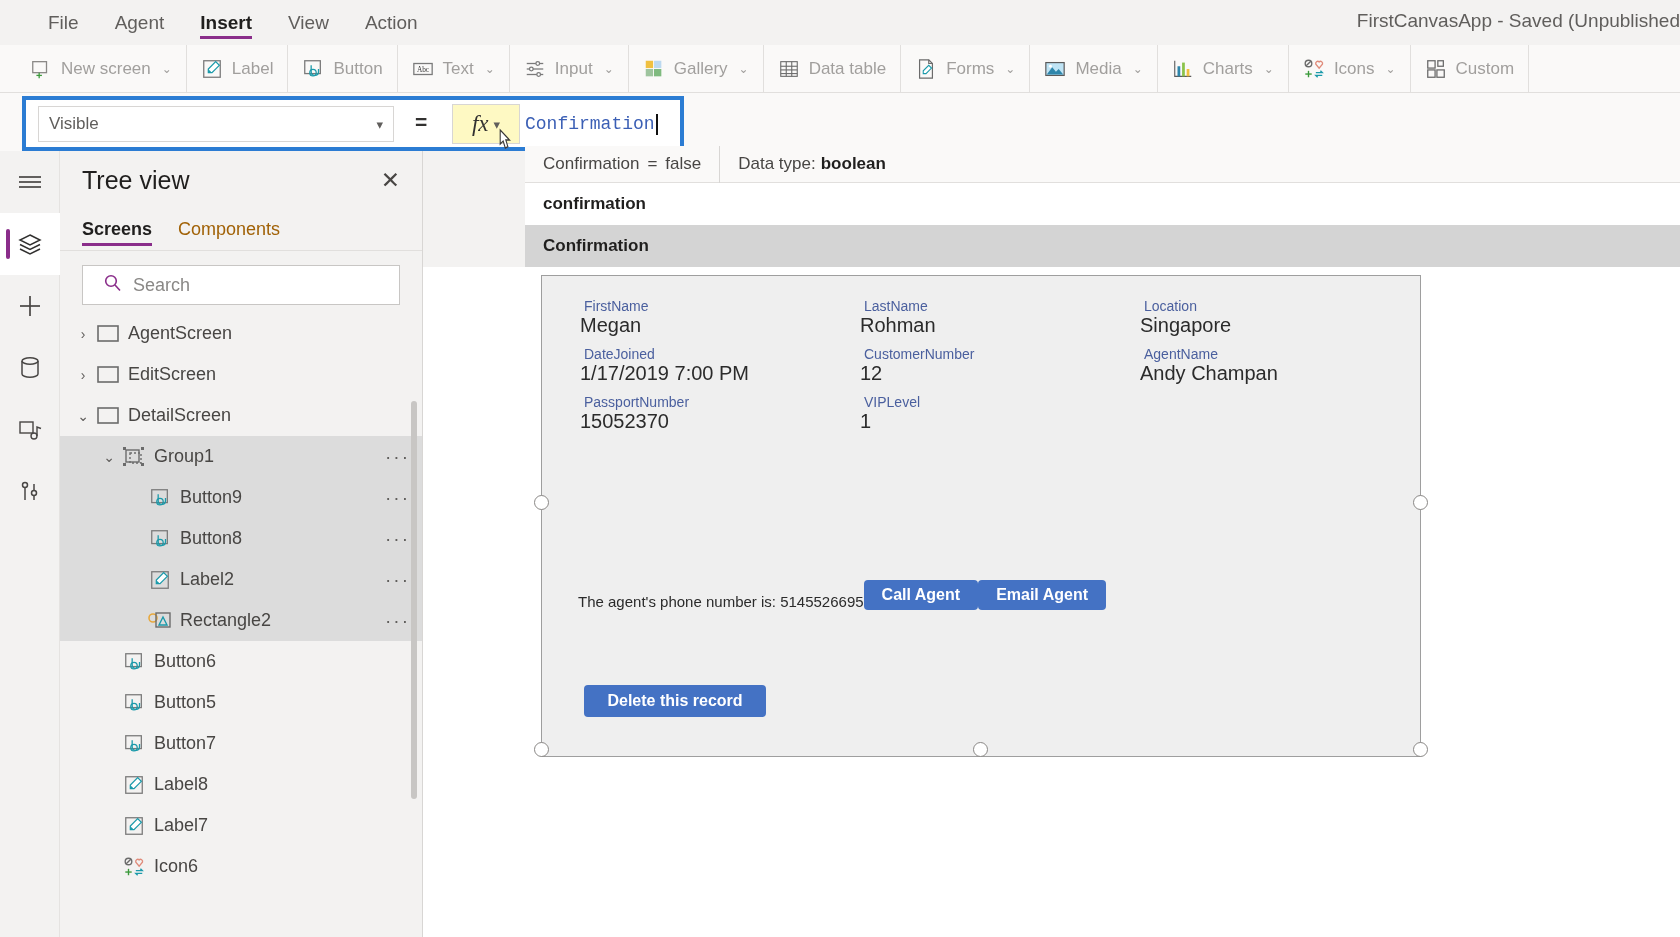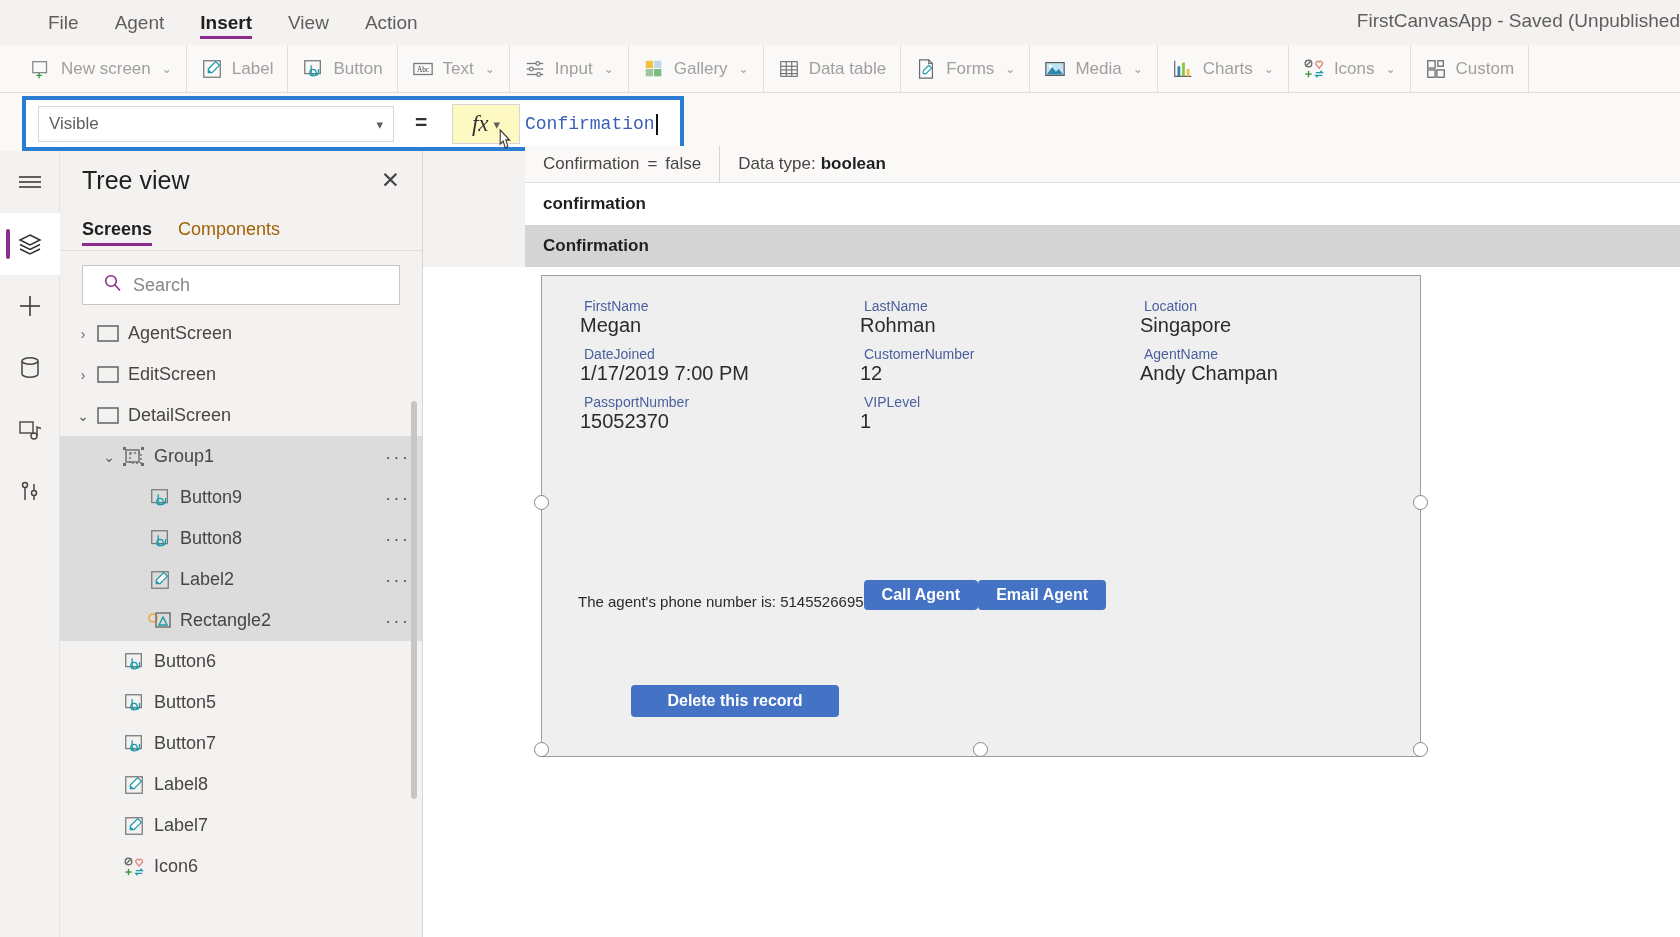--- a/index.html
+++ b/index.html
@@ -214,21 +214,21 @@
     display: flex; align-items: flex-end; gap: 0; margin-top: 36px;
   }
   .agent-text { font-size: 15px; color: #2b2b2b; }
   .btn-blue {
     background: #4472c4; color: #fff; font-size: 16px; font-weight: bold;
     border: none; border-radius: 4px; padding: 0 18px; height: 30px;
     display: inline-flex; align-items: center; justify-content: center; cursor: pointer;
     white-space: nowrap;
   }
   .btn-delete {
-    position: absolute; left: 42px; top: 409px; width: 208px; height: 32px; margin-left: 47px;
+    position: absolute; left: 42px; top: 409px; width: 182px; height: 32px;
   }
 
   
   .handle {
     position: absolute; width: 15px; height: 15px; border-radius: 50%;
     background: #fff; border: 1px solid #8a8886; cursor: pointer;
   }
 
   .canvas-gutter {
     position: absolute; left: 0; top: 0; width: 118px; height: 670px; background: #ffffff;

